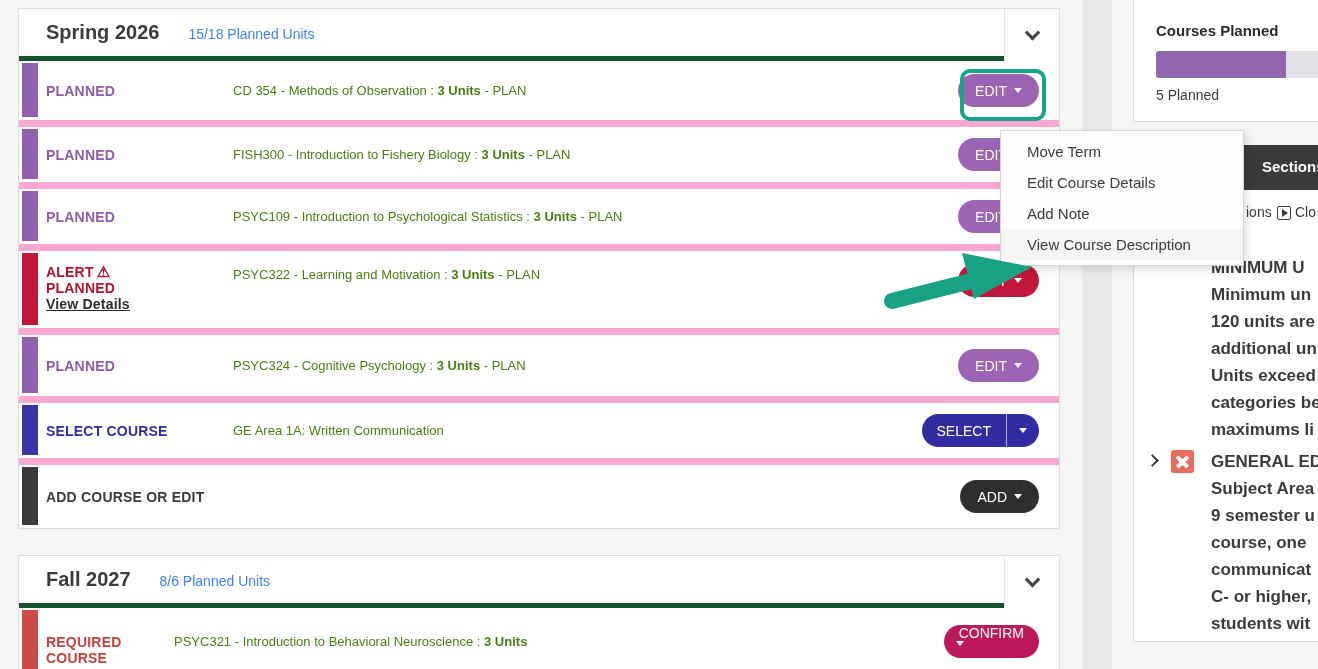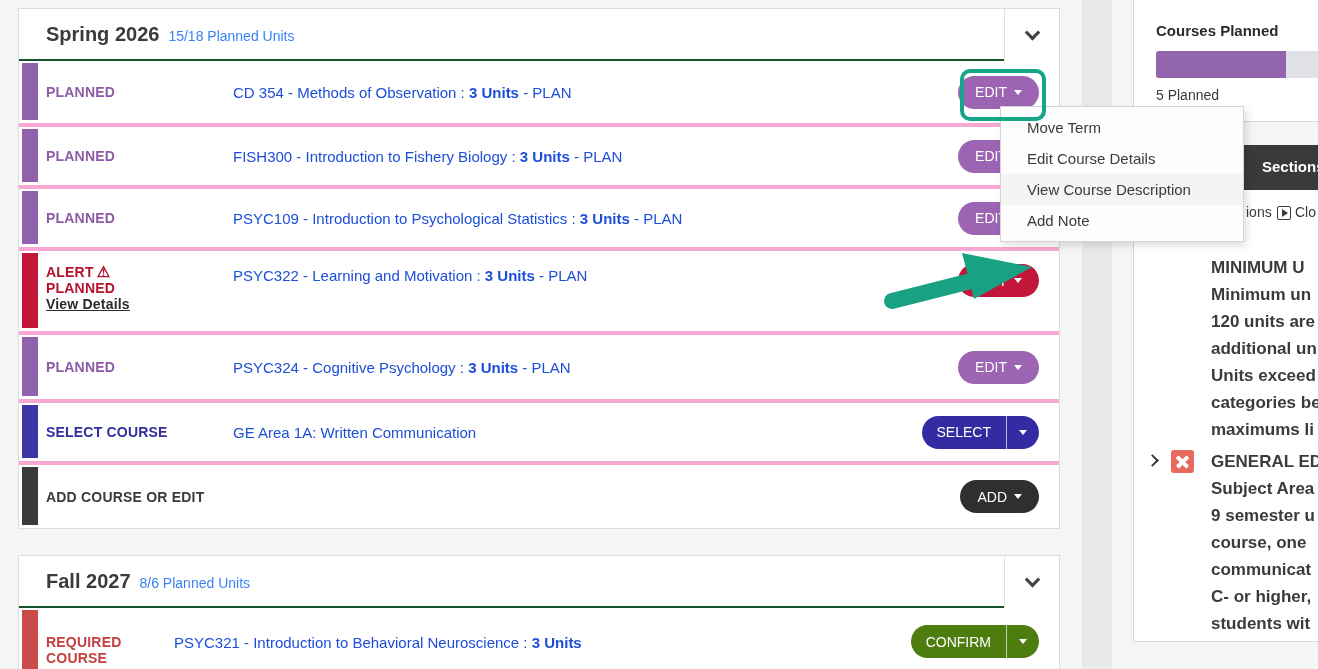--- a/index.html
+++ b/index.html
@@ -3,38 +3,38 @@
 <meta charset="utf-8">
 <style>
   * { margin:0; padding:0; box-sizing:border-box; }
   body { background:#f4f4f4; font-family:"Liberation Sans", sans-serif; }
   #screen { position:relative; width:1318px; height:669px; background:#f5f5f5; overflow:hidden; }
 
   .scroll-band { position:absolute; left:1082px; top:0; width:30px; height:669px; background:#e9e9e9; }
 
   .main { position:absolute; left:18px; top:8px; width:1042px; }
   .card { background:#fff; border:1px solid #dcdcdc; }
-  .card-header { position:relative; height:52px; display:flex; align-items:center; padding-left:27px; border-bottom:2px solid #14532d; }
+  .card-header { position:relative; height:52px; display:flex; align-items:center; padding-left:27px; border-bottom:5px solid #14532d;gap:20px; }
   .term-title { font-size:20px; font-weight:bold; color:#3b3b3b; }
   .term-units { font-size:14px; color:#3b82f6; margin-left:9px; padding-top:3px; }
   .collapse-btn { position:absolute; right:0; top:0; width:55px; height:52px; border-left:1px solid #e2e2e2; background:#fff; display:flex; align-items:center; justify-content:center; cursor:pointer; }
   .chev-down { width:11px; height:11px; border-right:3px solid #444; border-bottom:3px solid #444; transform:rotate(45deg) translate(-2px,-2px); }
   .chev-right { width:9px; height:9px; border-right:2.5px solid #3b3b3b; border-bottom:2.5px solid #3b3b3b; transform:rotate(-45deg); display:inline-block; }
 
-  .row { position:relative; display:flex; align-items:center; padding-left:27px; padding-right:20px; border-bottom:4px solid #f9a8d4; background:#fff; }
+  .row { position:relative; display:flex; align-items:center; padding-left:27px; padding-right:20px; border-bottom:7px solid #f9a8d4; background:#fff; }
   .row:last-child { border-bottom:none; }
   .bar { position:absolute; left:3px; top:2px; bottom:3px; width:16px; }
   .bar-purple { background:#9062ad; } .bar-crimson { background:#c0173a; }
   .bar-indigo { background:#3b35a8; } .bar-dark { background:#3a3a3a; } .bar-red { background:#cb4b49; }
 
   .status { width:187px; flex-shrink:0; font-weight:bold; font-size:14px; letter-spacing:.2px; }
   .st-purple { color:#8e5ba6; } .st-crimson { color:#b5122f; }
   .st-indigo { color:#312da0; } .st-dark { color:#3b3b3b; } .st-red { color:#c63f3f; }
   .status-fall { width:128px; }
-  .course { font-size:15px; color:#1d4ed8;text-align:right; }
+  .course { font-size:13px; color:#4d7c0f;text-align:right; }
   .course b { font-weight:bold; }
 
   .row-alert { align-items:flex-start; padding-top:13px; }
   .row-alert .status div { line-height:16px; }
   .warn { color:#b5122f; font-size:15px; margin-left:3px; }
   .view-details { color:#2b2b2b; text-decoration:underline; cursor:pointer; }
   .row-alert .course { margin-top:3px; }
   .row-alert .btn { margin-top:0; }
 
   .row-required { align-items:flex-start; padding-top:17px; }
@@ -43,26 +43,26 @@
   .btn { margin-left:auto; height:33px; display:flex; align-items:center; justify-content:center; gap:7px; border:none; border-radius:17px; color:#fff; font-size:14px; font-family:"Liberation Sans", sans-serif; padding:0 17px; cursor:pointer; }
   .btn-edit { background:#9d64b3; }
   .btn-edit-red { background:#c2173a; }
   .btn-add { background:#2f2f2f; }
   .caret { width:0; height:0; border-left:4.5px solid transparent; border-right:4.5px solid transparent; border-top:5.5px solid #fff; display:inline-block; }
   .btn-split { margin-left:auto; height:33px; display:flex; align-items:stretch; border-radius:17px; overflow:hidden; color:#fff; font-size:14px; cursor:pointer; }
   .btn-split .btn-main { display:flex; align-items:center; padding:0 15px; }
   .btn-split .btn-div { width:1px; background:rgba(255,255,255,.65); margin:0; }
   .btn-split .btn-caret-seg { display:flex; align-items:center; padding:0 12px; }
   .btn-select { background:#332ba1;justify-content:space-between; }
-  .btn-confirm { background:#4d7c0f; }
+  .btn-confirm { background:#be185d;flex-direction:column; }
 
   .gap-card { margin-top:26px; }
 
   
-  .menu { position:absolute; left:1000px; top:106px; width:244px; background:#fdfdfd; border:1px solid #d4d4d4; box-shadow:3px 4px 8px rgba(0,0,0,.12); padding:5px 0; z-index:5; }
+  .menu { position:absolute; left:1000px; top:130px; width:244px; background:#fdfdfd; border:1px solid #d4d4d4; box-shadow:3px 4px 8px rgba(0,0,0,.12); padding:5px 0; z-index:5; }
   .menu-item { height:31px; line-height:31px; padding-left:26px; font-size:15px; color:#3b3b3b; cursor:pointer; white-space:nowrap; }
   .menu-item.hover { background:#f4f4f4; }
 
   
   .rp-card1 { position:absolute; left:1133px; top:0; width:186px; height:122px; background:#fff; border-left:1px solid #d8d8d8; border-bottom:1px solid #d8d8d8; z-index:1; }
   .rp-title { margin:22px 0 0 22px; font-size:15px; font-weight:bold; color:#2b2b2b; }
   .progress { margin:12px 0 0 22px; width:175px; height:27px; background:#dfe1e6; border-radius:3px; }
   .progress-fill { height:27px; background:#9265ae; border-radius:3px 0 0 3px; }
   .progress-label { margin:9px 0 0 22px; font-size:14px; color:#3b3b3b; }
 
@@ -247,22 +247,22 @@
       <div>communicat</div>
       <div>C- or higher,</div>
       <div>students wit</div>
       <div>Cal Poly Hu</div>
     </div>
   </div>
 
   <div class="menu">
     <div class="menu-item">Move Term</div>
     <div class="menu-item">Edit Course Details</div>
+    <div class="menu-item">Add Note</div>
     <div class="menu-item hover">View Course Description</div>
-    <div class="menu-item">Add Note</div>
   </div>
 
   <div class="hl-box"></div>
   <svg class="arrow-svg" width="190" height="70" viewBox="0 0 190 70">
     <line x1="32" y1="53" x2="115" y2="32" stroke="#18a283" stroke-width="16" stroke-linecap="round"></line>
     <polygon points="102,5 172,19 114,51" fill="#18a283"></polygon>
   </svg>
 
 </div>
 

